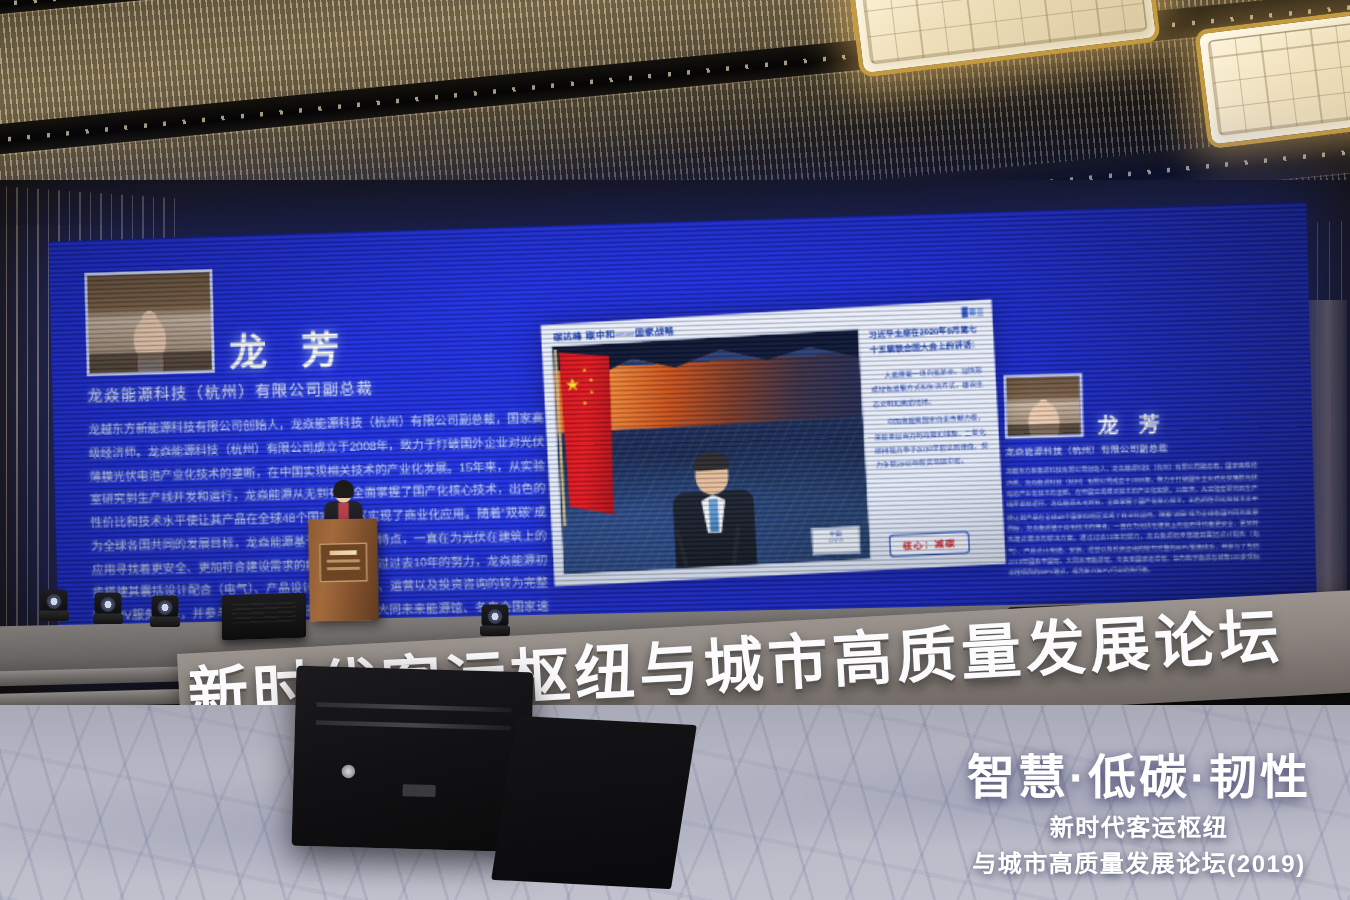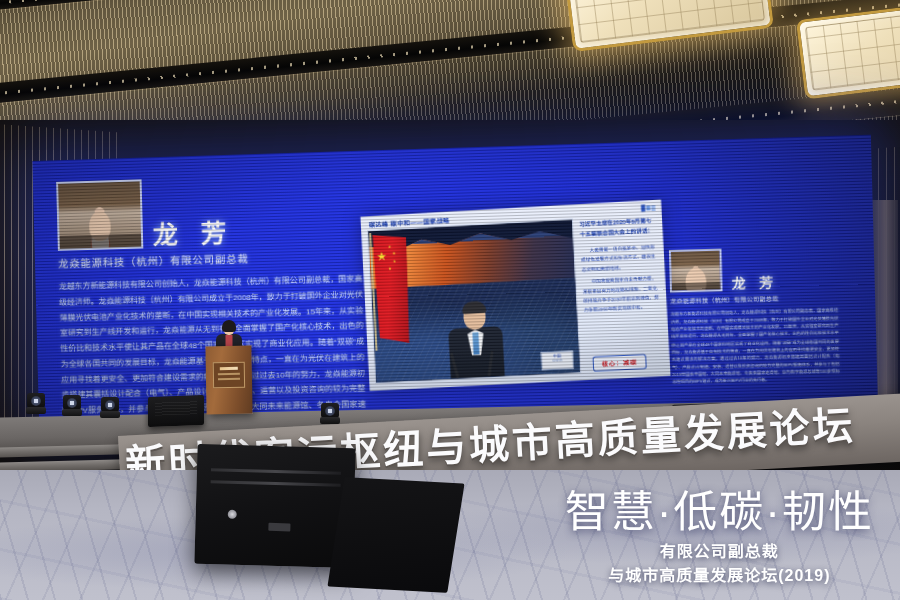--- a/index.html
+++ b/index.html
@@ -408,21 +408,21 @@
     border-radius:2px;
   }
 
   
   .watermark{
     position:absolute;right:26px;bottom:14px;text-align:center;
     color:#ffffff;
     text-shadow:0 2px 6px rgba(20,24,60,.65);
   }
   .wm-main{
-    font-size:44px;font-weight:normal;letter-spacing:2px;line-height:1.1;
+    font-size:32px;font-weight:bold;letter-spacing:2px;line-height:1.1;
     text-shadow:0 2px 8px rgba(30,34,80,.75);
   }
   .wm-sub1{font-size:16px;font-weight:bold;letter-spacing:1px;margin-top:2px;}
   .wm-sub2{font-size:16px;font-weight:bold;letter-spacing:1px;}
 </style>
 </head>
 <body>
 
 <div id="stage">
 
@@ -609,17 +609,17 @@
   <div class="fg-monitor">
     <div class="bar b1"></div>
       <div class="bar b2"></div>
     <div class="logo"></div>
     <div class="plate"></div>
   </div>
   <div class="fg-drape"></div>
 
   <div class="watermark">
     <div class="wm-main">智慧·低碳·韧性</div>
-    <div class="wm-sub1">有限公司副总裁</div>
+    <div class="wm-sub1">新时代客运枢纽</div>
     <div class="wm-sub2">与城市高质量发展论坛(2019)</div>
   </div>
 
 </div>
 
 </body></html>

